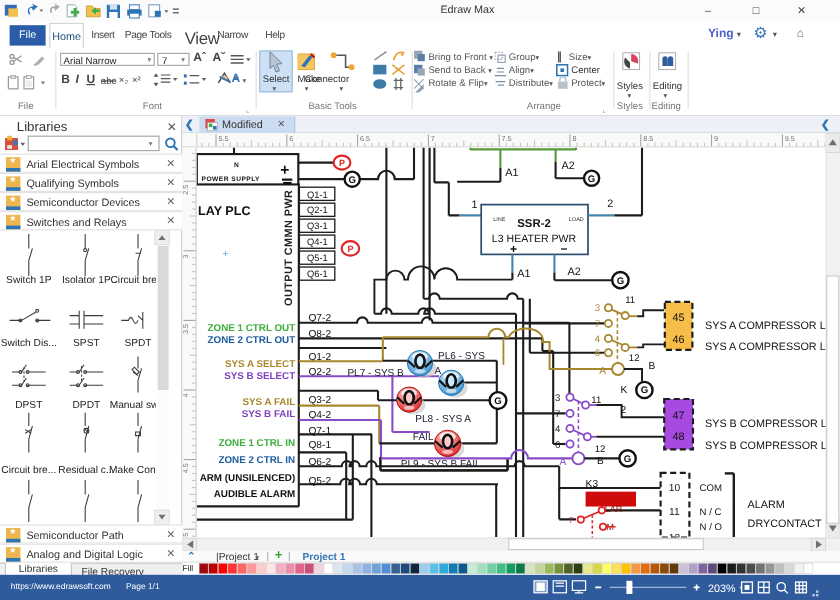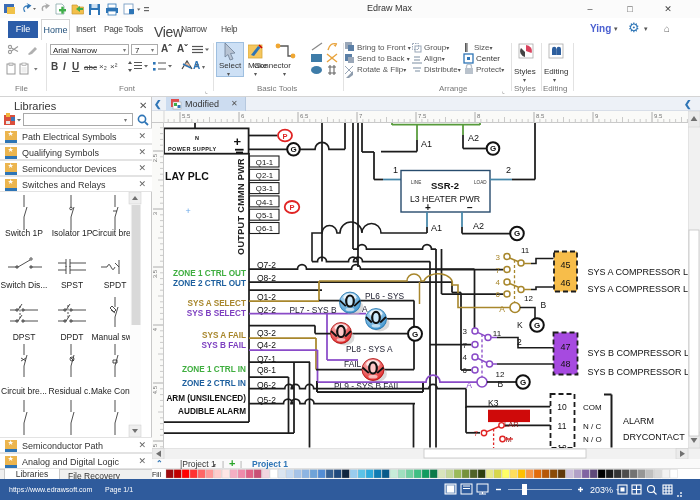--- a/index.html
+++ b/index.html
@@ -245,21 +245,21 @@
     <path d="M13 6 l4 0 -2 2.6z" fill="#666"></path>
   </svg>
 <div class="abs" style="left:23px;top:113px;width:110px;height:13px;background:#fff;border:1px solid #a9a9a9;"></div>
 <div class="abs" style="left:124px;top:116px;font-size:6px;color:#777;">▾</div>
 <svg class="abs" style="left:137px;top:114px" width="13" height="13">
     <circle cx="5" cy="5" r="3.6" fill="none" stroke="#2e75b6" stroke-width="1.6"></circle>
     <line x1="7.8" y1="7.8" x2="11" y2="11" stroke="#2e75b6" stroke-width="1.8"></line>
   </svg>
 <div class="hdr" style="top:128px;">
     <span class="libicon"></span>
-    <span class="txt">Path Electrical Symbols</span>
+    <span class="txt">Arial Electrical Symbols</span>
     <span class="x">✕</span>
   </div>
 <div class="hdr" style="top:144px;">
     <span class="libicon"></span>
     <span class="txt">Qualifying Symbols</span>
     <span class="x">✕</span>
   </div>
 <div class="hdr" style="top:160px;">
     <span class="libicon"></span>
     <span class="txt">Semiconductor Devices</span>

